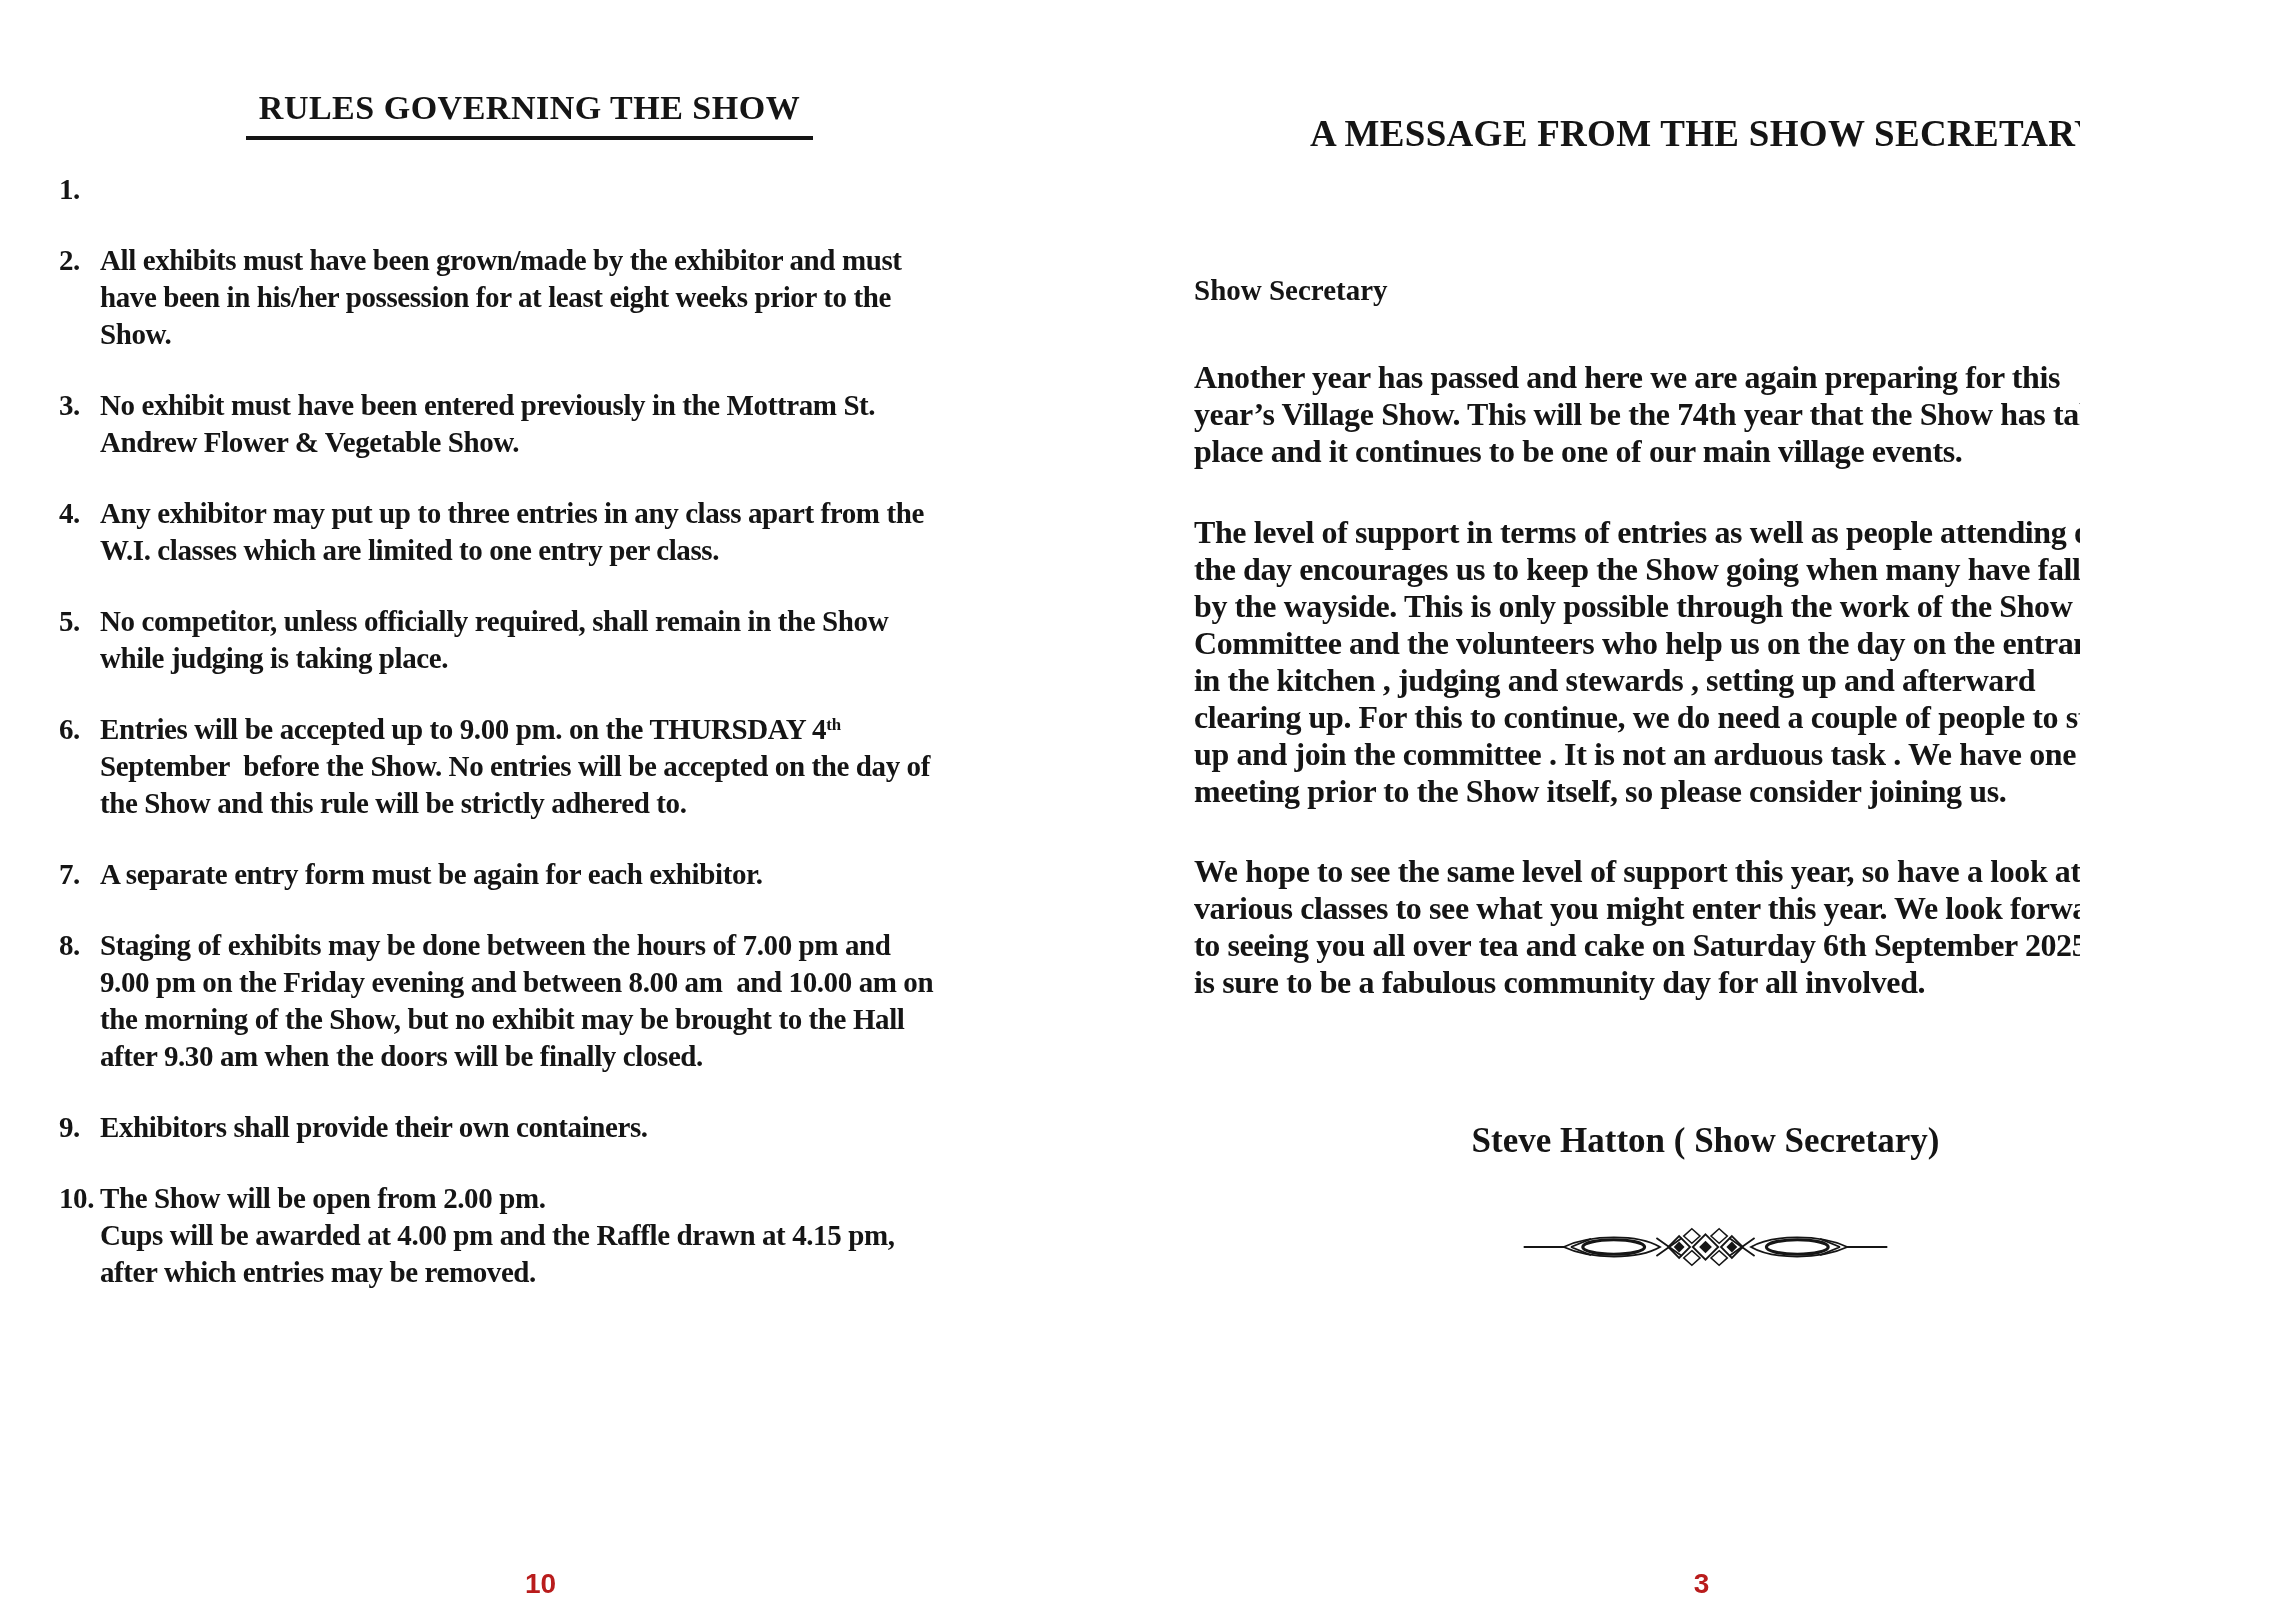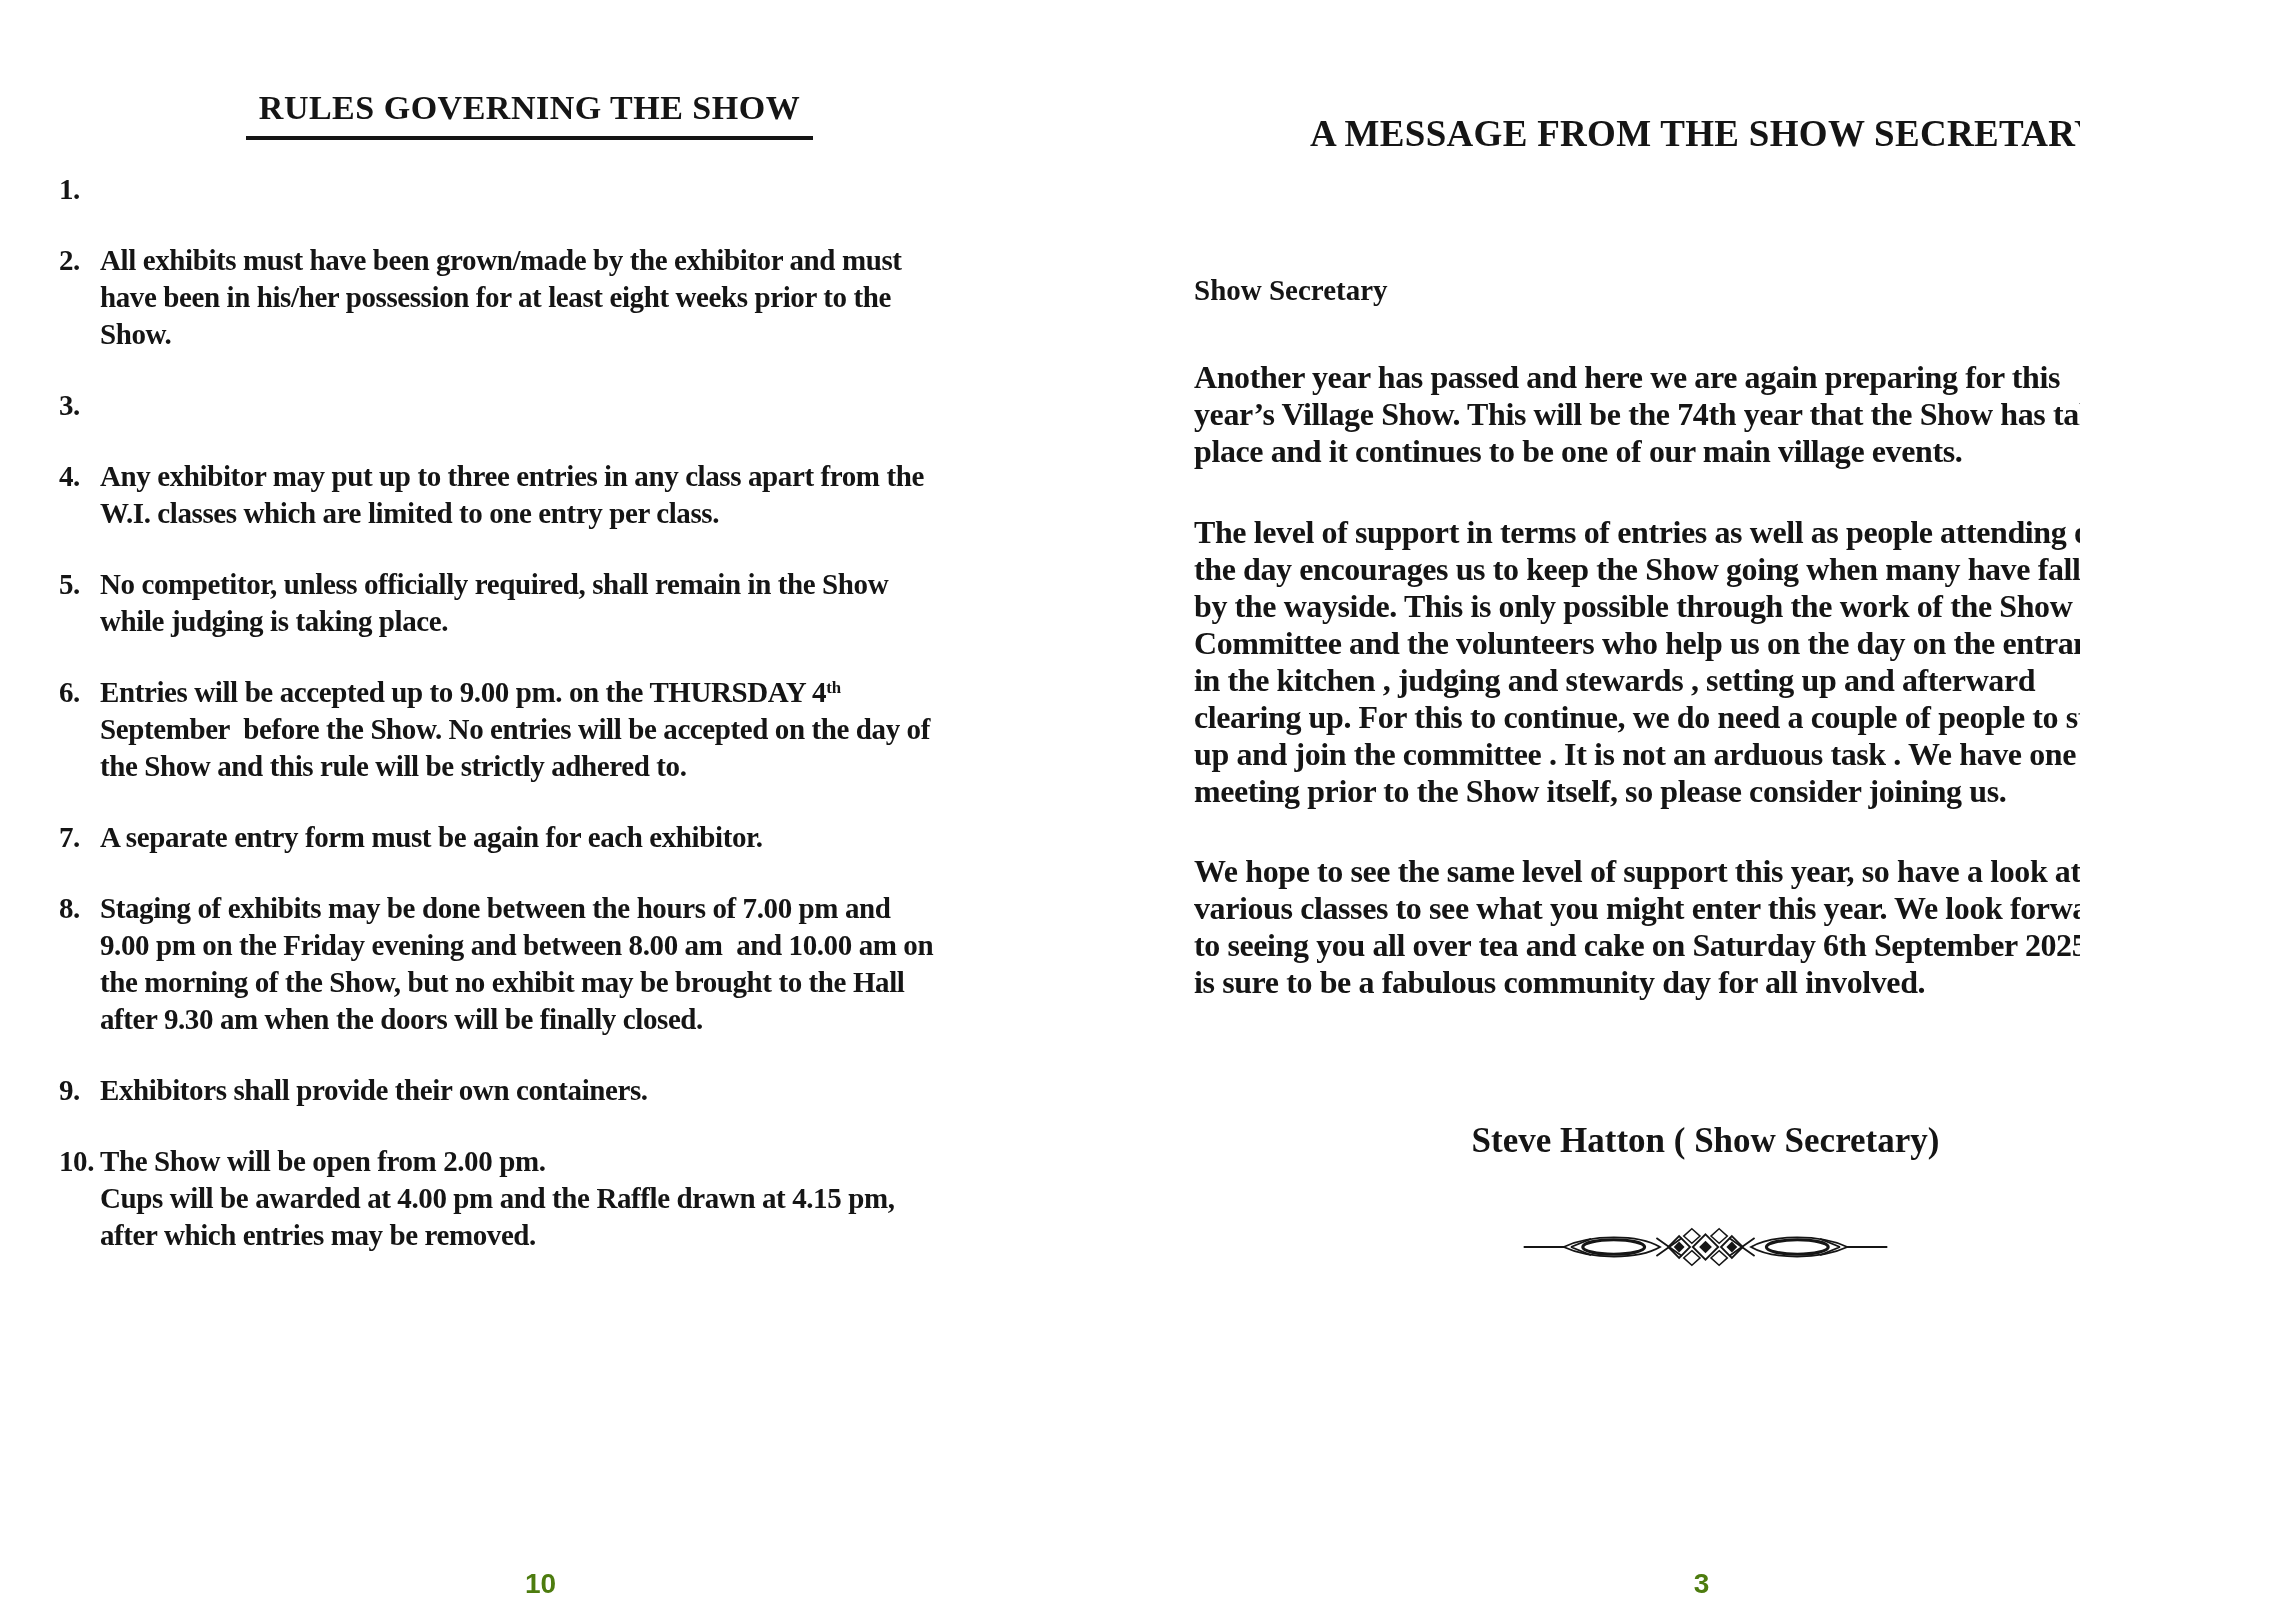--- a/index.html
+++ b/index.html
@@ -74,21 +74,21 @@
 
   
   .page-number {
     position: absolute;
     top: 1568px;
     width: 73px;
     text-align: center;
     font-family: "Liberation Sans", sans-serif;
     font-weight: 700;
     font-size: 28px;
-    color: #4d7c0f;
+    color: #b91c1c;
   }
   .page-number-left { left: 504px; }
   .page-number-right { left: 1665px; }
 </style>
 </head>
 <body>
 
 <div class="canvas">
 
   <div class="left-page">
@@ -101,20 +101,22 @@
         <span class="rule-num">1.</span>
       </div>
       <div class="rule">
         <span class="rule-num">2.</span>
         <span class="rule-text">All exhibits must have been grown/made by the exhibitor and must
 have been in his/her possession for at least eight weeks prior to the
 Show.</span>
       </div>
       <div class="rule">
         <span class="rule-num">3.</span>
+        <span class="rule-text">No exhibit must have been entered previously in the Mottram St.
+Andrew Flower &amp; Vegetable Show.</span>
       </div>
       <div class="rule">
         <span class="rule-num">4.</span>
         <span class="rule-text">Any exhibitor may put up to three entries in any class apart from the
 W.I. classes which are limited to one entry per class.</span>
       </div>
       <div class="rule">
         <span class="rule-num">5.</span>
         <span class="rule-text">No competitor, unless officially required, shall remain in the Show
 while judging is taking place.</span>

